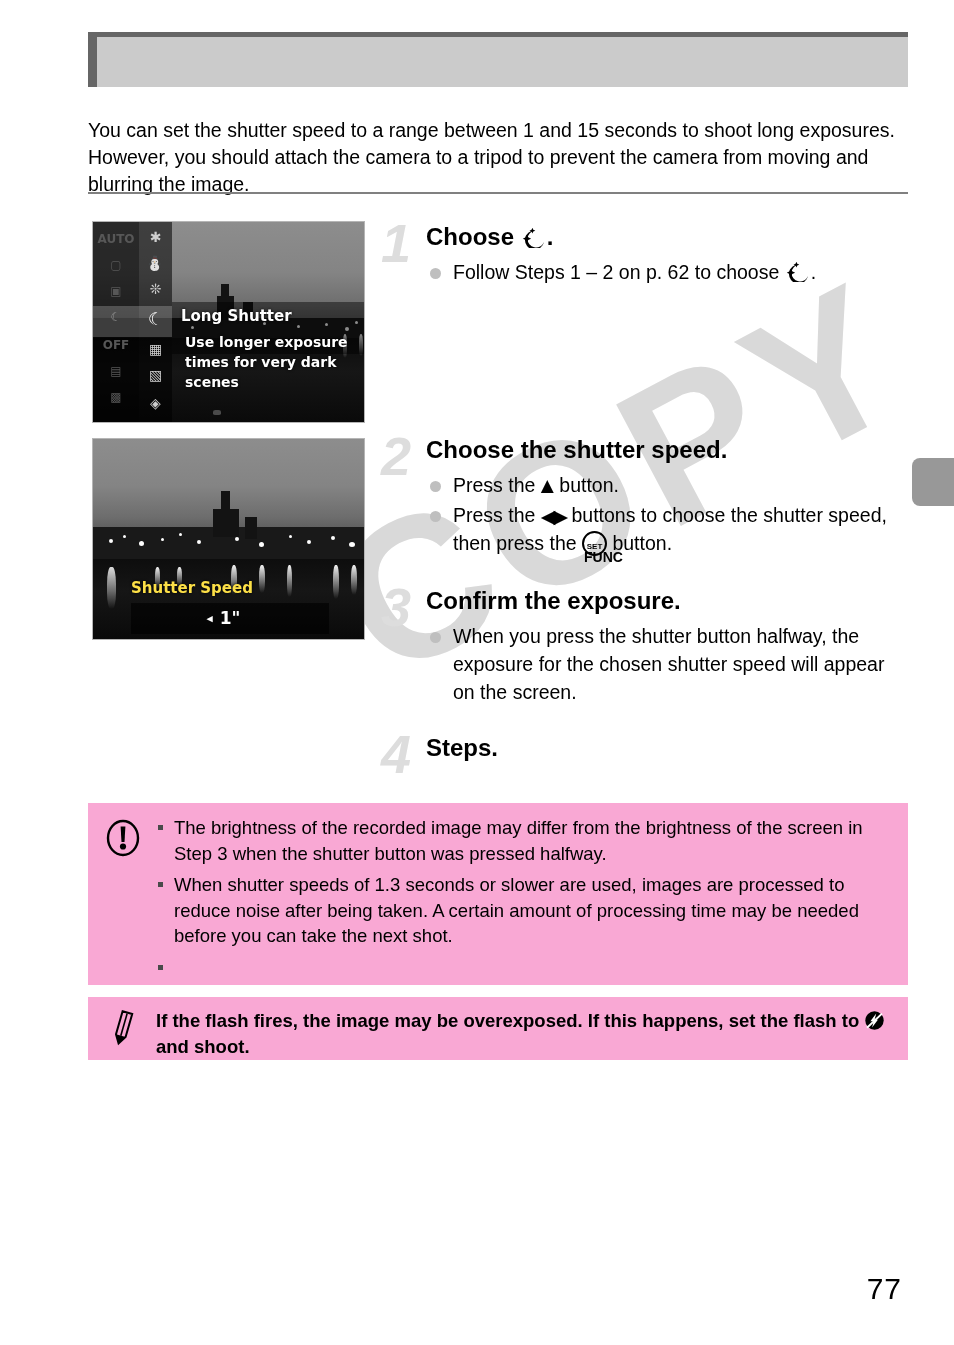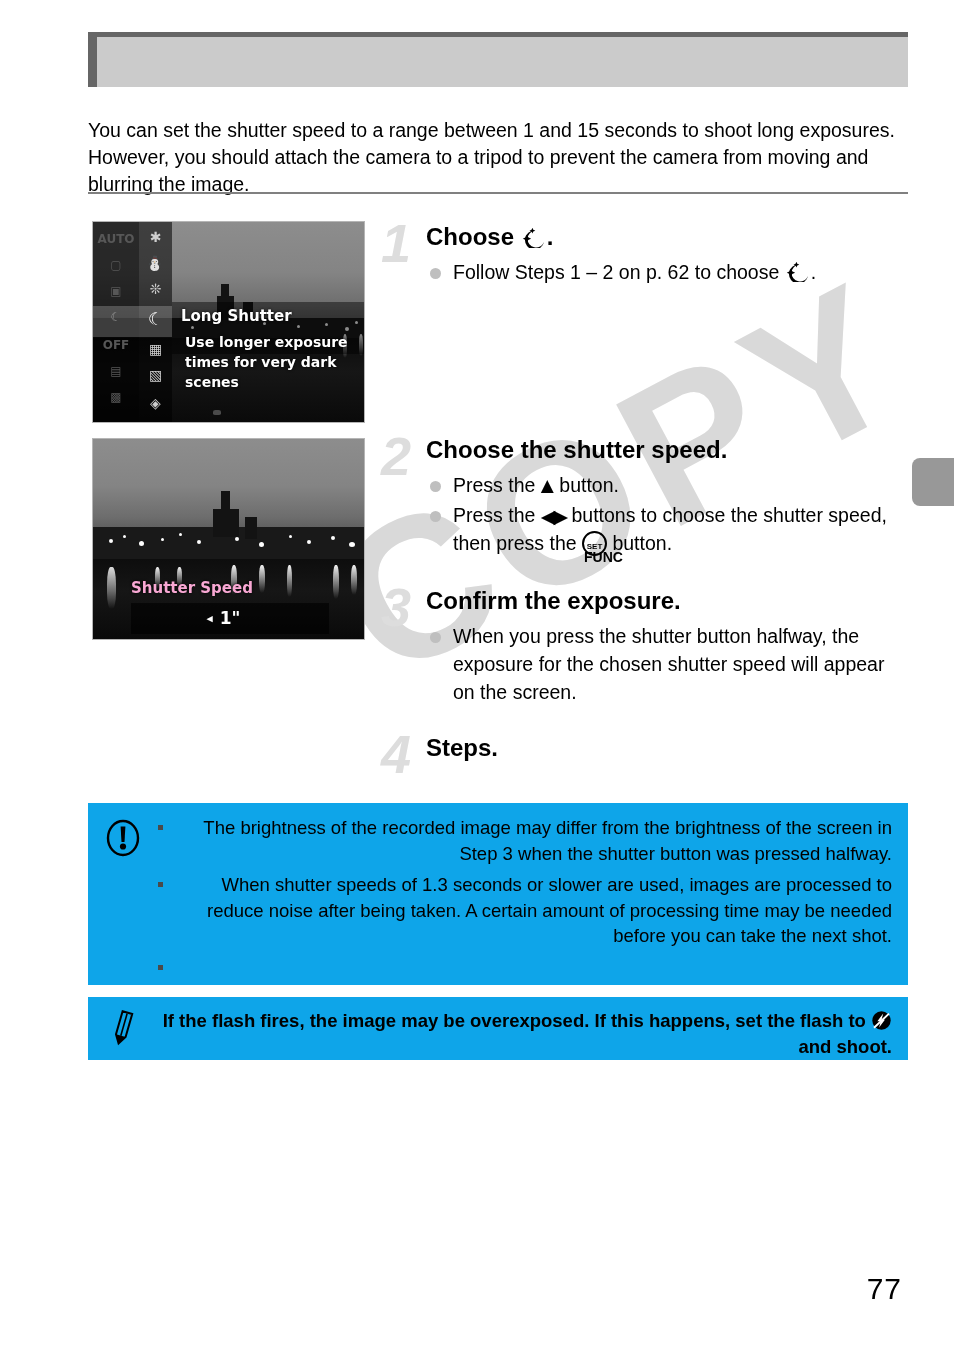--- a/index.html
+++ b/index.html
@@ -210,21 +210,21 @@
     font-family: "DejaVu Sans", sans-serif;
     text-shadow: 0 0 3px #000;
   }
 
   
   #lcd-2 .ss-label {
     position: absolute;
     left: 38px;
     top: 140px;
     font-size: 15px;
-    color: #f9a8d4;
+    color: #fde047;
     font-family: "DejaVu Sans", sans-serif;
     text-shadow: 0 0 3px #000;
   }
   #lcd-2 .ss-box {
     position: absolute;
     left: 38px;
     top: 164px;
     width: 198px;
     height: 31px;
     background: rgba(0,0,0,0.62);
@@ -353,23 +353,22 @@
     width: 21px; height: 21px;
     vertical-align: -4px;
     position: relative;
   }
 
   
   .infobox {
     position: absolute;
     left: 88px;
     width: 820px;
-    background: #0ea5e9;
+    background: #f9a8d4;
     box-sizing: border-box;
-    text-align: right;
   }
   #caution-box { top: 803px; height: 182px; }
   #note-box    { top: 997px; height: 63px; }
 
   .box-icon {
     position: absolute;
     left: 14px;
     top: 14px;
     width: 42px;
     height: 42px;

